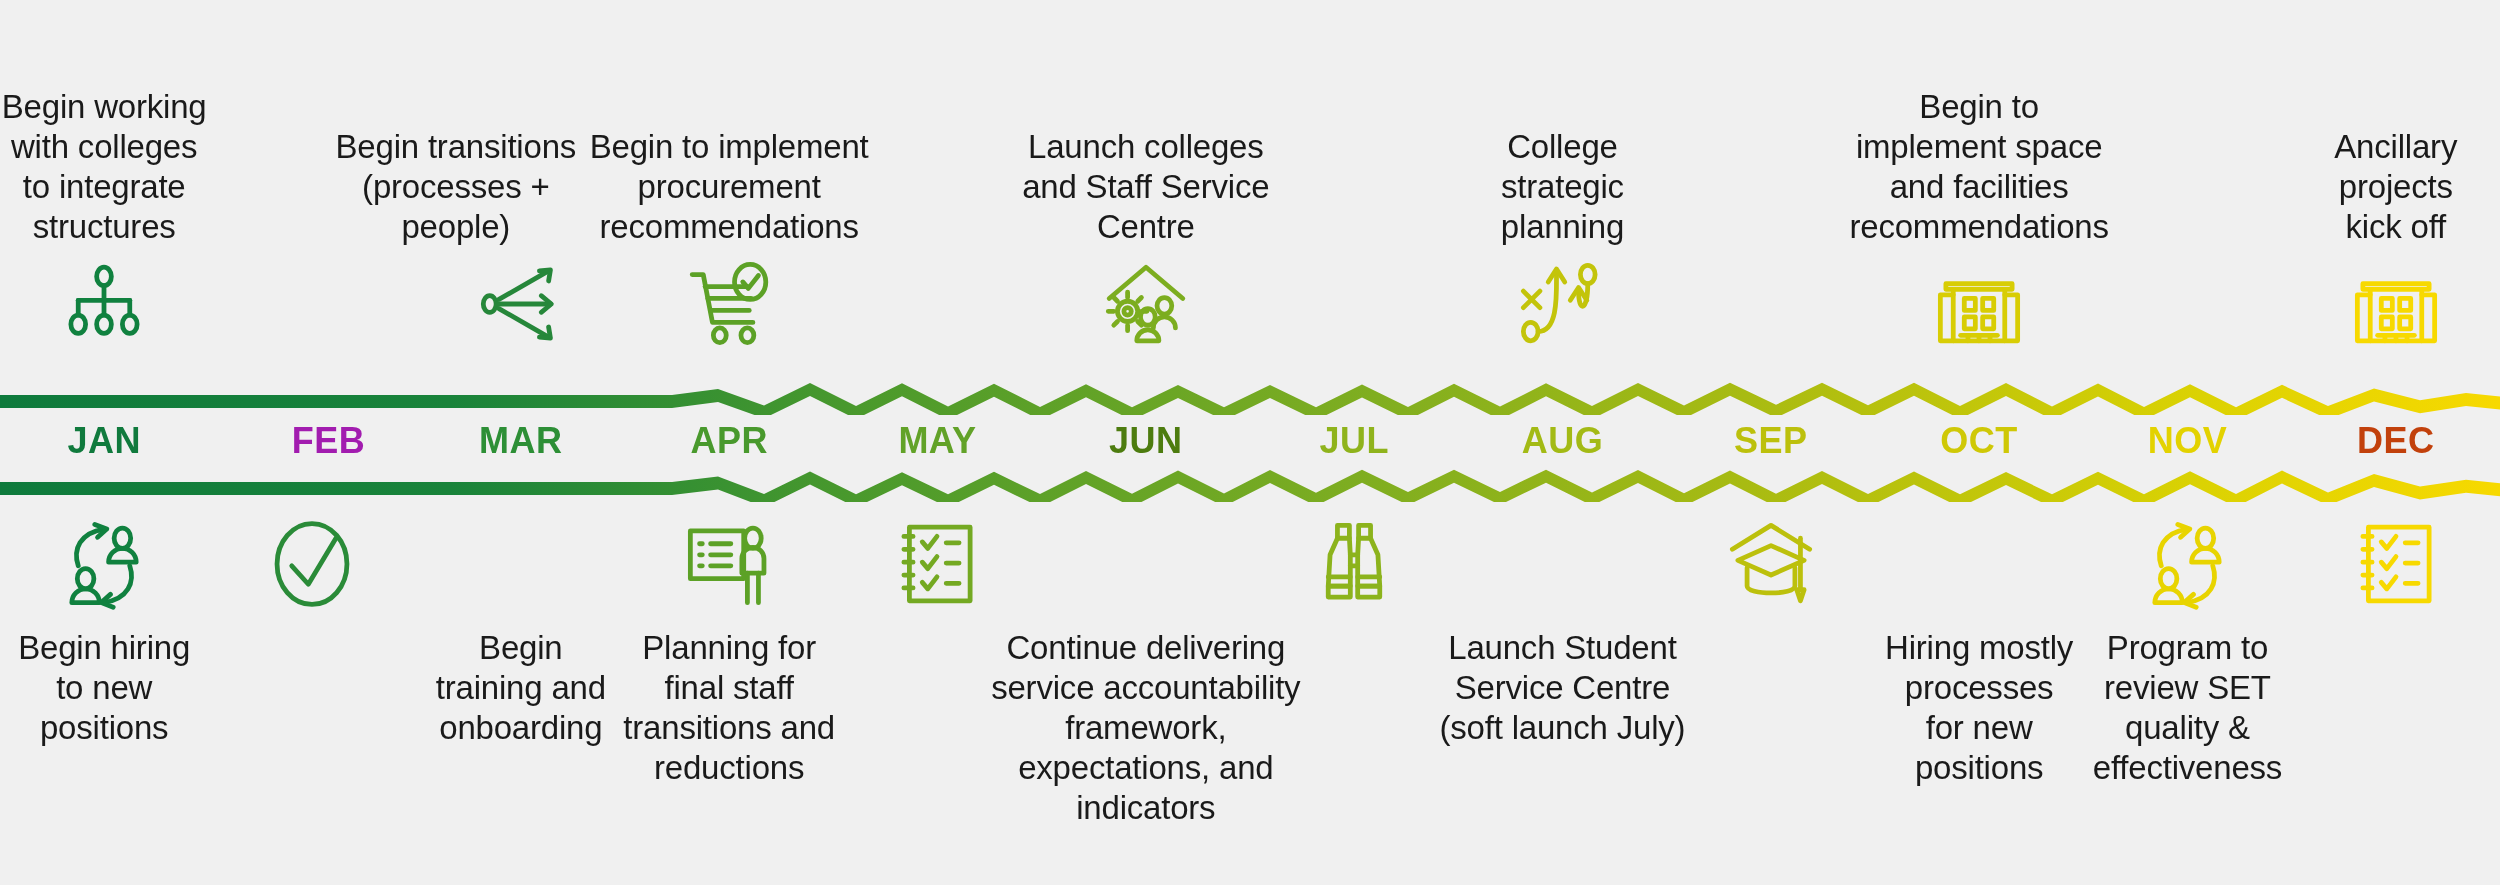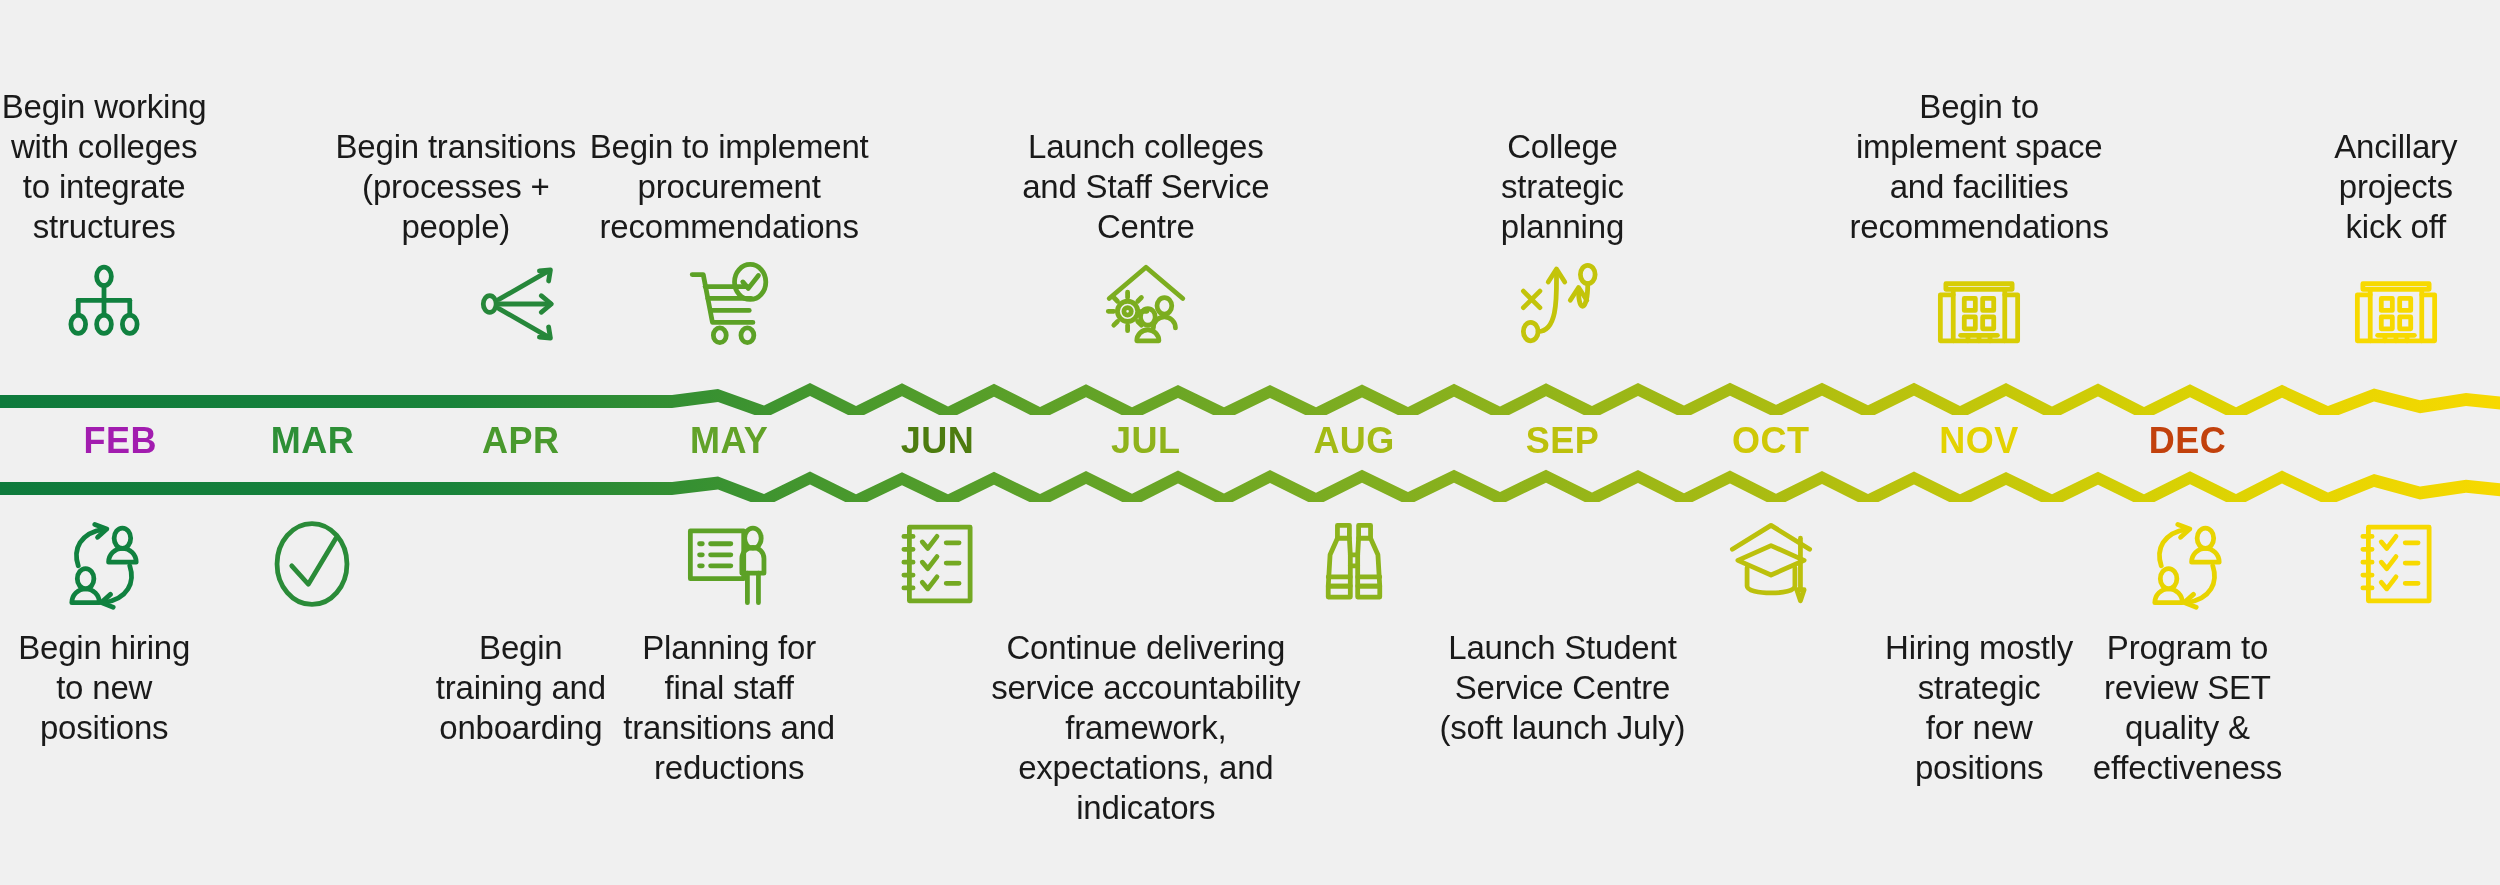--- a/index.html
+++ b/index.html
@@ -283,20 +283,23 @@
           <stop offset="88%" stop-color="#dbd203"></stop>
           <stop offset="100%" stop-color="#f7d900"></stop>
         </linearGradient>
       </defs>
       <path id="topBandPath" fill="url(#gradTop)" d="M0.0 20.0 L672.0 20.0 L718.0 13.9 L764.0 30.4 L810.0 7.9 L856.0 31.0 L902.0 8.2 L948.0 31.5 L994.0 8.7 L1040.0 31.9 L1086.0 9.3 L1132.0 32.2 L1178.0 9.9 L1224.0 32.3 L1270.0 10.0 L1316.0 32.2 L1362.0 9.4 L1408.0 32.0 L1454.0 8.8 L1500.0 31.6 L1546.0 8.3 L1592.0 31.1 L1638.0 7.9 L1684.0 30.5 L1730.0 7.7 L1776.0 29.8 L1822.0 7.7 L1868.0 30.3 L1914.0 7.8 L1960.0 30.9 L2006.0 8.1 L2052.0 31.4 L2098.0 8.6 L2144.0 31.9 L2190.0 9.2 L2236.0 32.2 L2282.0 9.8 L2328.0 31.1 L2374.0 13.5 L2420.0 25.2 L2466.0 18.1 L2500.0 21.4 L2500.0 20.0 L2500.0 33.0 L2500.0 34.4 L2466.0 31.1 L2420.0 38.2 L2374.0 26.5 L2328.0 44.1 L2282.0 22.8 L2236.0 45.2 L2190.0 22.2 L2144.0 44.9 L2098.0 21.6 L2052.0 44.4 L2006.0 21.1 L1960.0 43.9 L1914.0 20.8 L1868.0 43.3 L1822.0 20.7 L1776.0 42.8 L1730.0 20.7 L1684.0 43.5 L1638.0 20.9 L1592.0 44.1 L1546.0 21.3 L1500.0 44.6 L1454.0 21.8 L1408.0 45.0 L1362.0 22.4 L1316.0 45.2 L1270.0 23.0 L1224.0 45.3 L1178.0 22.9 L1132.0 45.2 L1086.0 22.3 L1040.0 44.9 L994.0 21.7 L948.0 44.5 L902.0 21.2 L856.0 44.0 L810.0 20.9 L764.0 43.4 L718.0 26.9 L672.0 33.0 L0.0 33.0 Z"></path>
     </svg>
   </div>
 
   <div class="row" id="months">
       <div class="col" style="width: 208.333px;">
+        <span class="month-label" style="color: rgb(16, 122, 61);">JAN</span>
+      </div>
+      <div class="col" style="width: 208.333px;">
         <span class="month-label" style="color: #a21caf; margin-left: 32px;">FEB</span>
       </div>
       <div class="col" style="width: 208.333px;">
         <span class="month-label" style="color: rgb(45, 143, 54);">MAR</span>
       </div>
       <div class="col" style="width: 208.333px;">
         <span class="month-label" style="color: rgb(73, 153, 45);">APR</span>
       </div>
       <div class="col" style="width: 208.333px;">
         <span class="month-label" style="color: rgb(98, 162, 40);">MAY</span>
@@ -474,21 +477,21 @@
       </div>
       <div class="col" style="width: 208.333px;"></div>
       <div class="col" style="width: 208.333px;">
         <div class="milestone-text" style="width: 338.333px;">Launch Student
 Service Centre
 (soft launch July)</div>
       </div>
       <div class="col" style="width: 208.333px;"></div>
       <div class="col" style="width: 208.333px;">
         <div class="milestone-text" style="width: 338.333px;">Hiring mostly
-strategic
+processes
 for new
 positions</div>
       </div>
       <div class="col" style="width: 208.333px;">
         <div class="milestone-text" style="width: 338.333px;">Program to
 review SET
 quality &amp;
 effectiveness</div>
       </div>
     </div>

